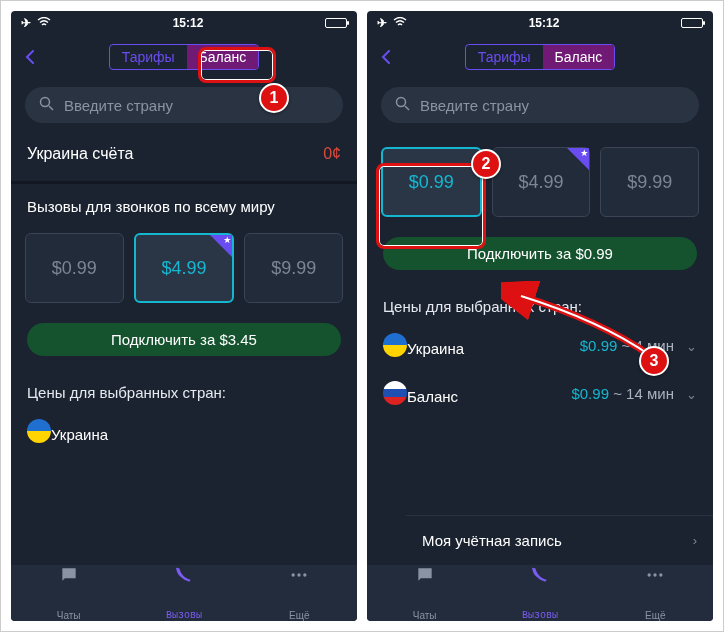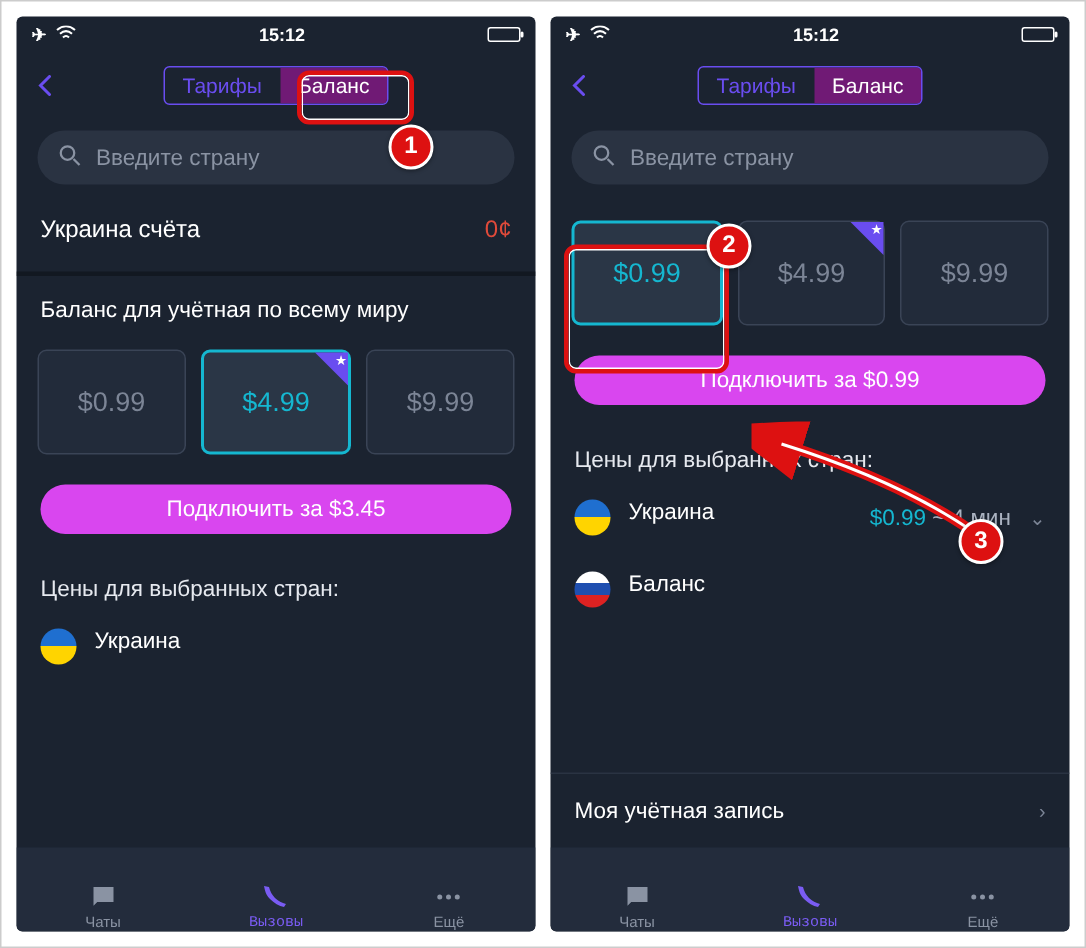--- a/index.html
+++ b/index.html
@@ -82,45 +82,45 @@
   }
   .corner-star {
     position:absolute; top:0; right:0; width:0; height:0;
     border-left:22px solid transparent;
     border-top:22px solid #6a4df0;
   }
   .corner-star::after {
     content:"★"; position:absolute; top:-22px; right:1px; font-size:9px; color:#fff;
   }
   .cta {
-    margin: 6px 16px 16px; background:#d946ef; border-radius:24px;
+    margin: 6px 16px 16px; background:#14532d; border-radius:24px;
     height:33px; display:flex; align-items:center; justify-content:center;
     color:#fff; font-size:15px; font-weight:500;
   }
   .section-title { color:#e6e9ef; padding: 12px 16px 6px; font-size:15px; }
   .price-list-item {
     display:flex; align-items:center; justify-content:space-between;
     padding: 12px 16px; font-size:15px;
   }
-  .price-list-item .left { display:flex; align-items:flex-start; gap:12px; }
+  .price-list-item .left { display:flex; align-items:flex-end; gap:0; }
   .flag { width:24px; height:24px; border-radius:12px; display:inline-block; }
   .flag-ua { background: linear-gradient(to bottom, #1f6fd0 50%, #ffd400 50%); }
   .flag-ru { background: linear-gradient(to bottom, #fff 33%, #1f4fb0 33% 66%, #d22 66%); }
   .price-val { color:#15b7d0; }
   .time-val { color:#aab2c0; }
   .chev { color:#7c8596; font-size:13px; margin-left:8px; }
   .account-row {
     display:flex; align-items:center; justify-content:space-between;
-    padding: 16px; font-size:15px; border-top:1px solid #2a3342;
+    padding: 16px; font-size:15px; border-top:1px solid #2a3342;margin-left:39px;
   }
   .tabbar {
     margin-top:auto; height:56px; background:#232c3c;
     display:flex;
   }
-  .tab { flex:1; display:flex; flex-direction:column; align-items:center; justify-content:flex-end; gap:2px; font-size:10px; color:#8a93a3; }
+  .tab { flex:1; display:flex; flex-direction:column; align-items:center; justify-content:space-between; gap:2px; font-size:10px; color:#8a93a3; }
   .tab.active { color:#7a5cf3;font-family:Liberation Mono, monospace; }
   .tab svg { width:20px; height:20px; }
 
   
   .callout-ring {
     position:absolute; border:3px solid #d11; border-radius:8px;
     box-shadow: 0 0 0 1px #fff inset;
     pointer-events:none;
   }
   .callout-num {
@@ -174,21 +174,21 @@
         </svg>
     </span>
     <span>Введите страну</span>
   </div>
 
   <div class="balance-row">
     <span>Украина счёта</span>
     <span class="val">0¢</span>
   </div>
 
-  <div class="section">Баланс для учётная по всему миру</div>
+  <div class="section">Вызовы для звонков по всему миру</div>
 
   <div class="price-row">
     <div class="price-card">
         <span>$0.99</span>
       </div>
     <div class="price-card selected">
       <span class="corner-star"></span>
       <span>$4.99</span>
     </div>
     <div class="price-card">
@@ -295,20 +295,25 @@
       <span class="price-val">$0.99</span>
       <span class="time-val">~ 4 мин</span>
       <span class="chev">⌄</span>
     </div>
   </div>
 
   <div class="price-list-item">
     <div class="left">
       <span class="flag flag-ru"></span>
       <span>Баланс</span>
+    </div>
+    <div>
+      <span class="price-val">$0.99</span>
+      <span class="time-val">~ 14 мин</span>
+      <span class="chev">⌄</span>
     </div>
   </div>
 
   <div style="flex:1"></div>
 
   <div class="account-row">
     <span>Моя учётная запись</span>
     <span class="chev">›</span>
   </div>
 

